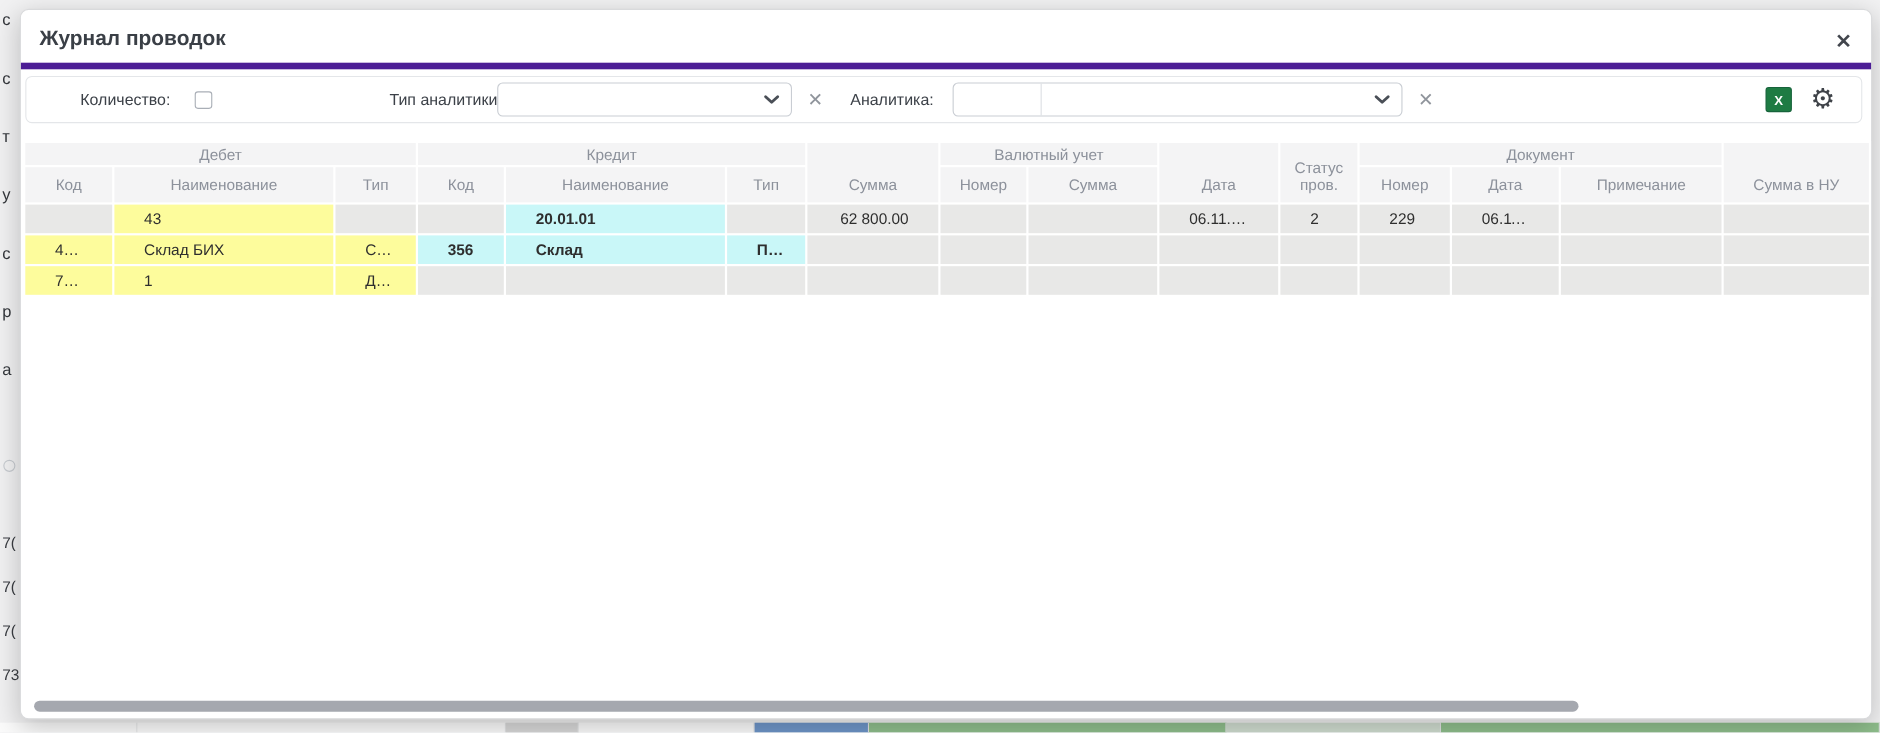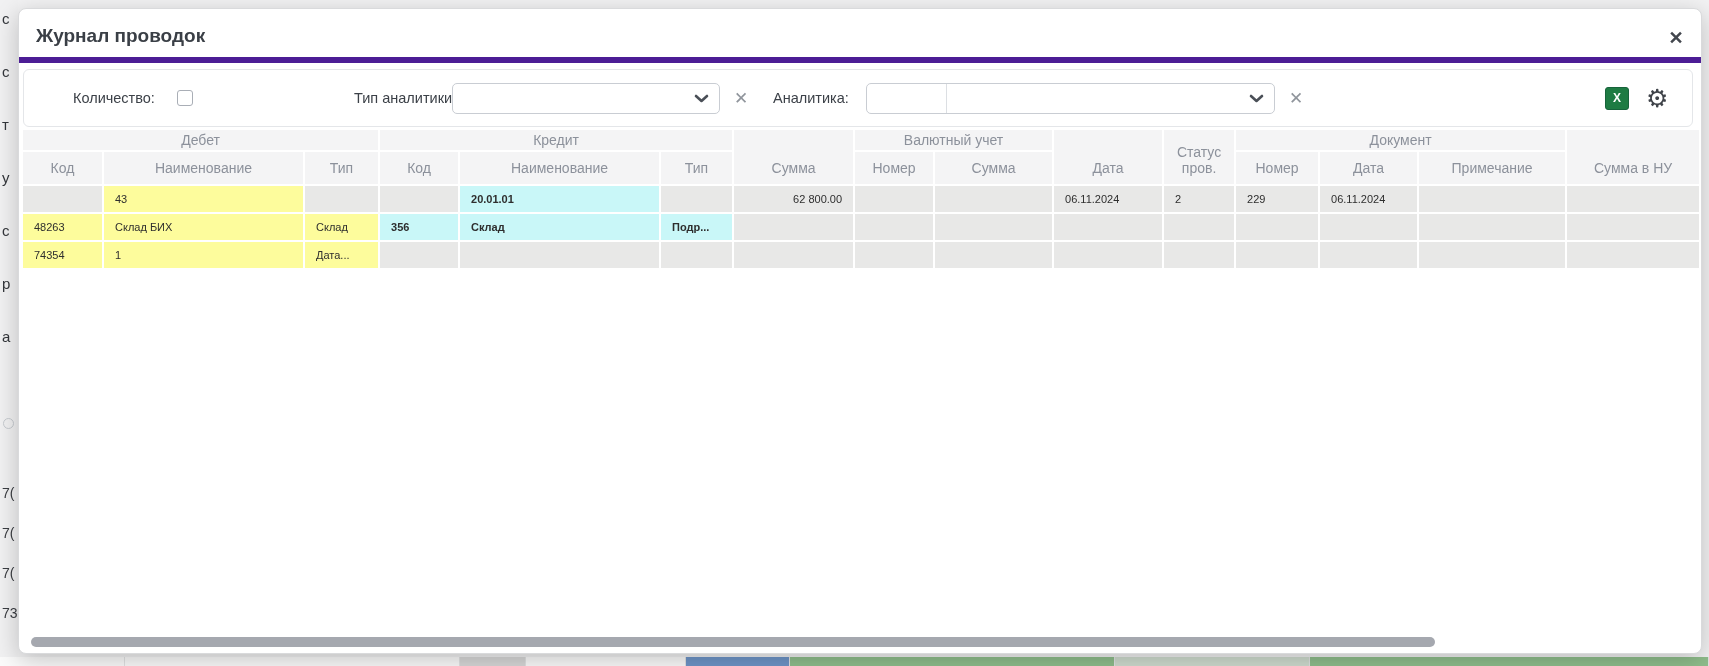--- a/index.html
+++ b/index.html
@@ -32,21 +32,21 @@
            box-shadow:0 6px 24px rgba(0,0,0,.22); }
   .modal-header { position:absolute; left:0; top:0; right:0; height:54px;
                   border-bottom:6px solid #4c1d95; }
   .title { position:absolute; left:17px; top:16px; font-size:19px;
            font-weight:600; color:#3a3f46; }
   .close-btn { position:absolute; right:14px; top:18px; width:22px; height:22px;
                font-size:18px; font-weight:700; color:#42464d; text-align:center;
                line-height:22px; cursor:pointer; }
 
   
-  .filter-panel { position:absolute; left:4px; top:60px; right:8px; height:58px;
+  .filter-panel { position:absolute; left:4px; top:60px; right:8px; height:43px;
                   border:1px solid #e4e6e9; border-radius:6px; background:#fff; }
   .fp-item { position:absolute; top:0; bottom:0; display:flex; align-items:center; }
   .lbl { font-size:14.5px; color:#3c4148; white-space:nowrap; }
   .checkbox { width:16px; height:16px; background:#fff; border:1.5px solid #a9aeb6;
               border-radius:3px; cursor:pointer; }
   .select-box { height:31px; background:#fff; border:1px solid #c9cdd3;
                 border-radius:5px; display:flex; align-items:center;
                 justify-content:space-between; padding:0 10px; cursor:pointer; }
   .select-value { font-size:14px; color:#3c4148; }
   .combo { height:31px; border:1px solid #c9cdd3; border-radius:5px;
@@ -64,22 +64,22 @@
 
   
   .table-wrap { position:absolute; left:2px; top:107px; right:2px;margin-top:12px; }
   table { width:100%; table-layout:fixed; border-collapse:separate;
           border-spacing:2px; background:#fff; }
   th { background:#f4f4f5; color:#8c919b; font-size:14px; font-weight:400;
        text-align:center; overflow:hidden; }
   tr.h1 th { height:20px; }
   tr.h2 th { height:32px; }
   th.vb { vertical-align:bottom; padding-bottom:8px; line-height:1.15; }
-  td { height:26px; background:var(--color-row_gray,#e8e8e7); font-size:11px;
-       color:#2e2e2e; padding:0 11px; white-space:nowrap; overflow:hidden;
+  td { height:26px; background:var(--color-row_gray,#e8e8e7); font-size:14px;
+       color:#2e2e2e; padding:0 27px; white-space:nowrap; overflow:hidden;
        text-overflow:ellipsis; }
   td.hl-y { background:var(--color-highlight_debit,#fdfc9c); }
   td.hl-c { background:var(--color-highlight_credit,#c9f7f8);font-weight:bold; }
   td.num { text-align:right; }
 
   
   .hscroll { position:absolute; left:12px; bottom:6px; width:1404px; height:10px;
              background:#a5a8af; border-radius:5px; cursor:pointer; }
 </style>
 </head>

